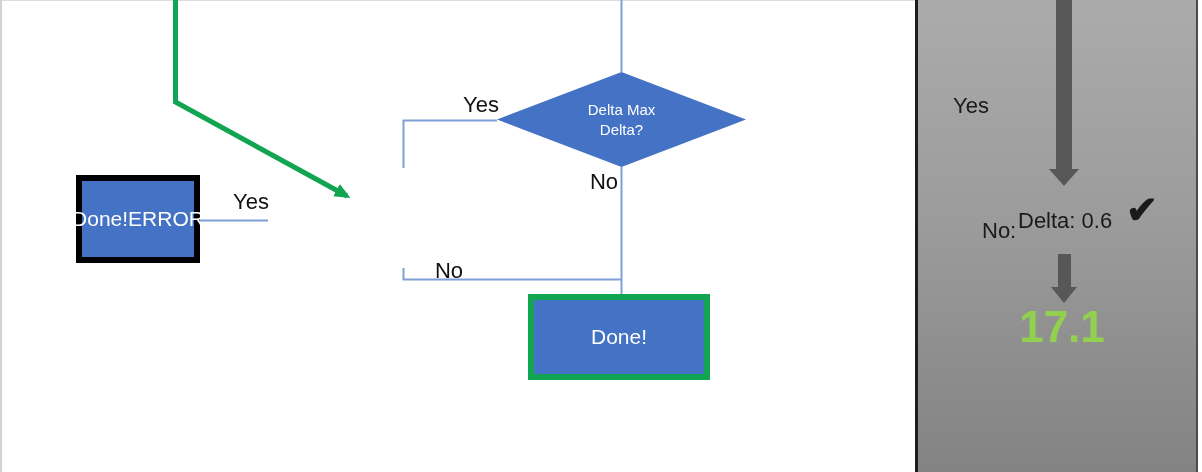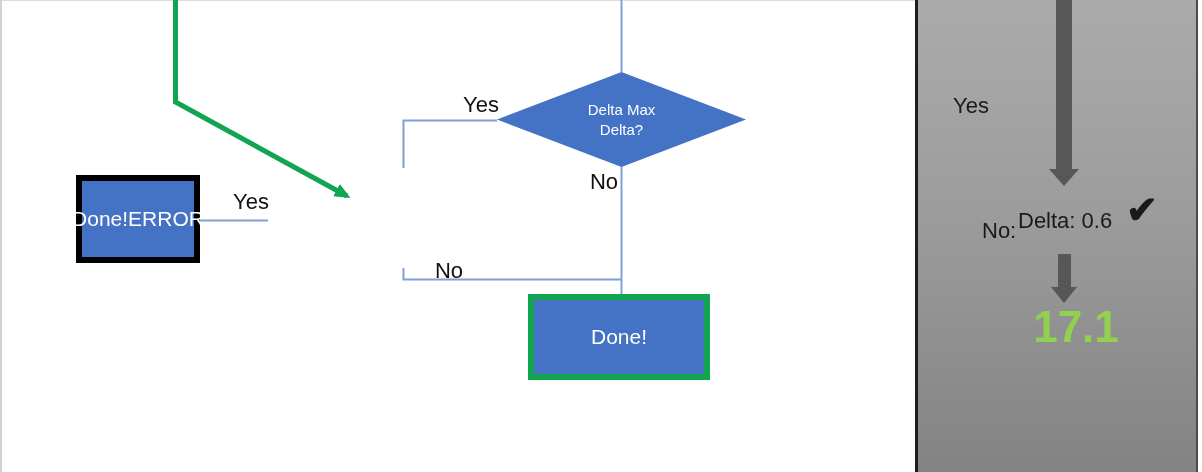--- a/index.html
+++ b/index.html
@@ -44,21 +44,21 @@
     position:absolute;left:915px;top:0;width:283px;height:472px;box-sizing:border-box;
     background:linear-gradient(180deg,#ababab 0%,#9c9c9c 45%,#838383 100%);
     border-left:3px solid #1d1d1d;border-right:2px solid #4b4b4b;
   }
   .panel-label{position:absolute;color:#1a1a1a;font-size:22px;line-height:26px;}
   .p-yes{left:35px;top:93px;}
   .p-no{left:40px;top:218px;margin-left:24px;}
   .p-delta{left:100px;top:208px;}
   .p-check{left:208px;top:190px;font-size:38px;font-weight:bold;line-height:40px;}
   .p-value{
-    left:108px;top:303px;width:100px;text-align:center;
+    left:94px;top:303px;width:100px;text-align:center;
     color:#92D050;font-size:44px;font-weight:bold;line-height:48px;
   }
   .arrow-shaft{position:absolute;background:#575757;}
   .shaft-big{left:138px;top:0;width:16px;height:169px;}
   .head-big{
     position:absolute;left:131px;top:169px;width:0;height:0;
     border-left:15px solid transparent;border-right:15px solid transparent;
     border-top:17px solid #575757;
   }
   .shaft-small{left:140px;top:254px;width:13px;height:33px;}

